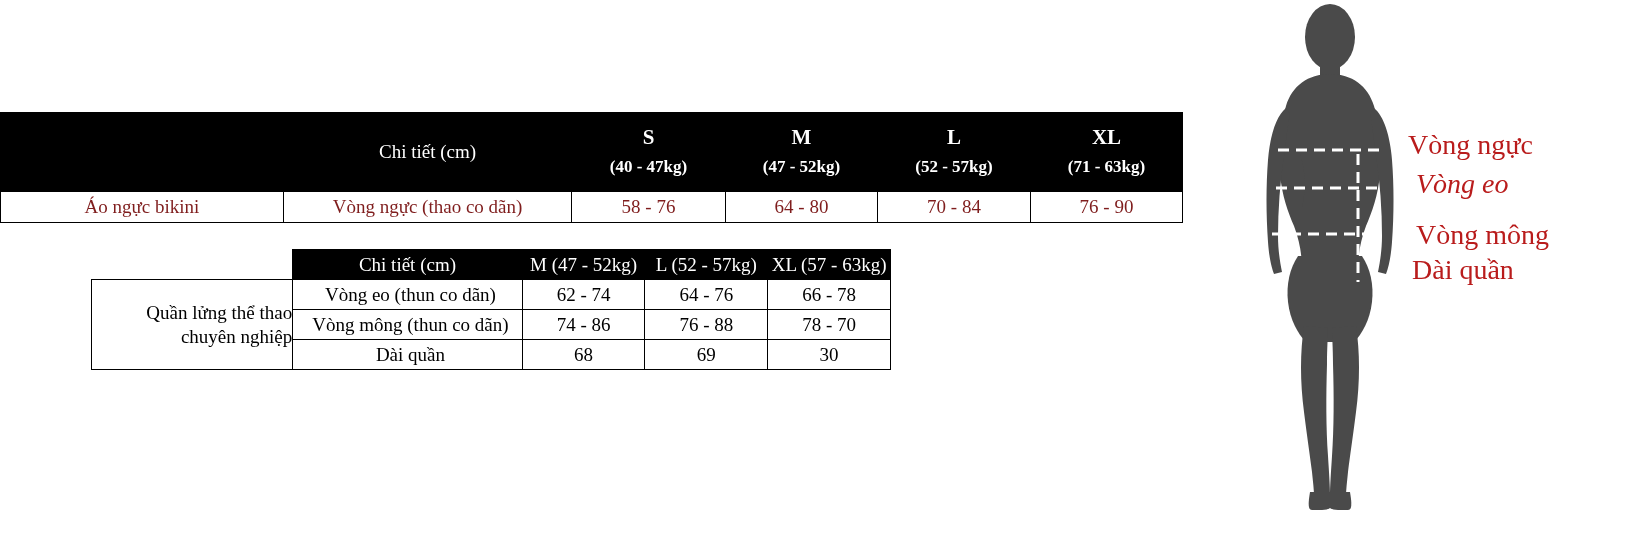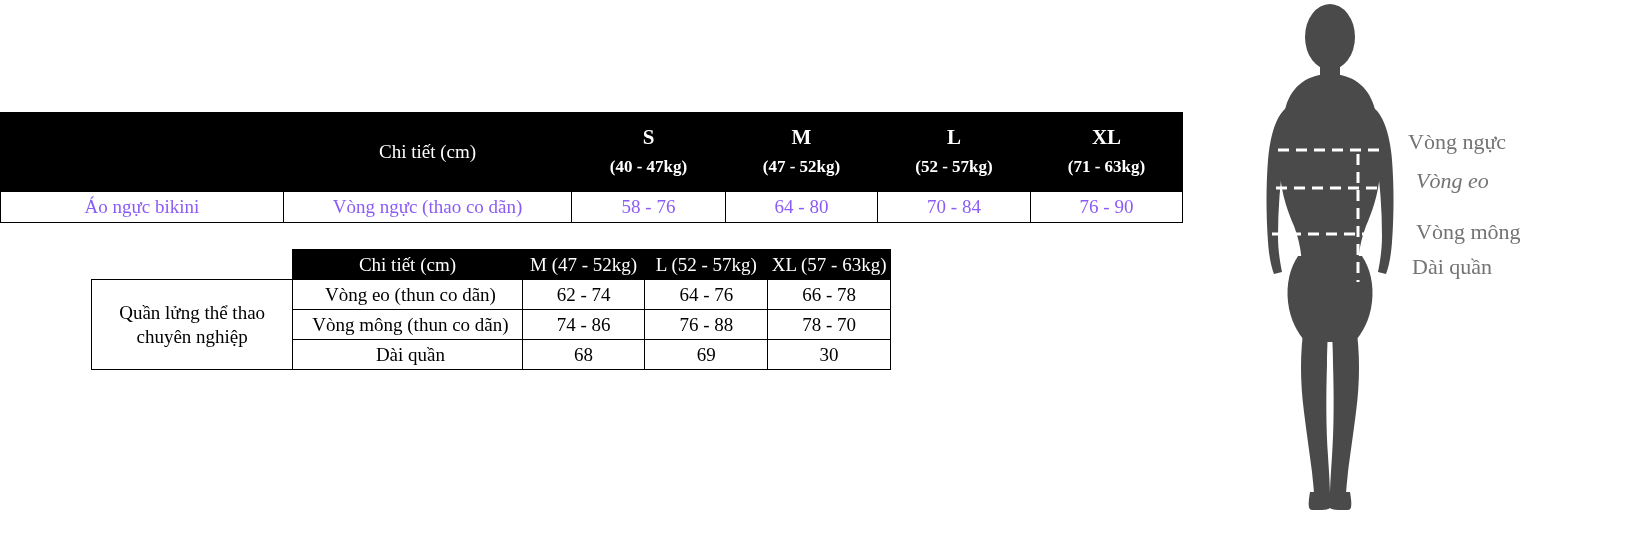--- a/index.html
+++ b/index.html
@@ -48,21 +48,21 @@
     line-height: 30px;
   }
   #table-bra .size-weight {
     display: block;
     font-size: 17px;
     line-height: 30px;
   }
   #table-bra tbody td {
     height: 30px;
     background: #ffffff;
-    color: #8b5cf6;
+    color: #7f1d1d;
   }
 
   
   #table-pants {
     position: absolute;
     left: 91px;
     top: 249px;
     width: 800px;
     border-collapse: collapse;
     table-layout: fixed;
@@ -79,21 +79,21 @@
     background: #000000;
     color: #ffffff;
     font-weight: normal;
     height: 29px;
   }
   #table-pants thead th.blank {
     background: #ffffff;
     border-color: #ffffff #000000 #000000 #ffffff;
   }
   #table-pants td.label-cell {
-    text-align: center;
+    text-align: right;
     line-height: 24px;
   }
   #table-pants td.row-label {
     text-align: center;
     padding-left: 6px;
   }
 
   
   #figure-panel {
     position: absolute;
@@ -102,22 +102,22 @@
     width: 404px;
     height: 554px;
   }
   #silhouette {
     position: absolute;
     left: 0px;
     top: 4px;
   }
   .measure-label {
     position: absolute;
-    font-size: 22px;
-    color: #737373;
+    font-size: 28px;
+    color: #b91c1c;
     white-space: nowrap;
   }
   #label-bust  { left: 178px; top: 129px; }
   #label-waist { left: 186px; top: 168px; font-style: italic; }
   #label-hip   { left: 186px; top: 219px; }
   #label-len   { left: 182px; top: 254px; }
 </style>
 </head>
 <body>
 

